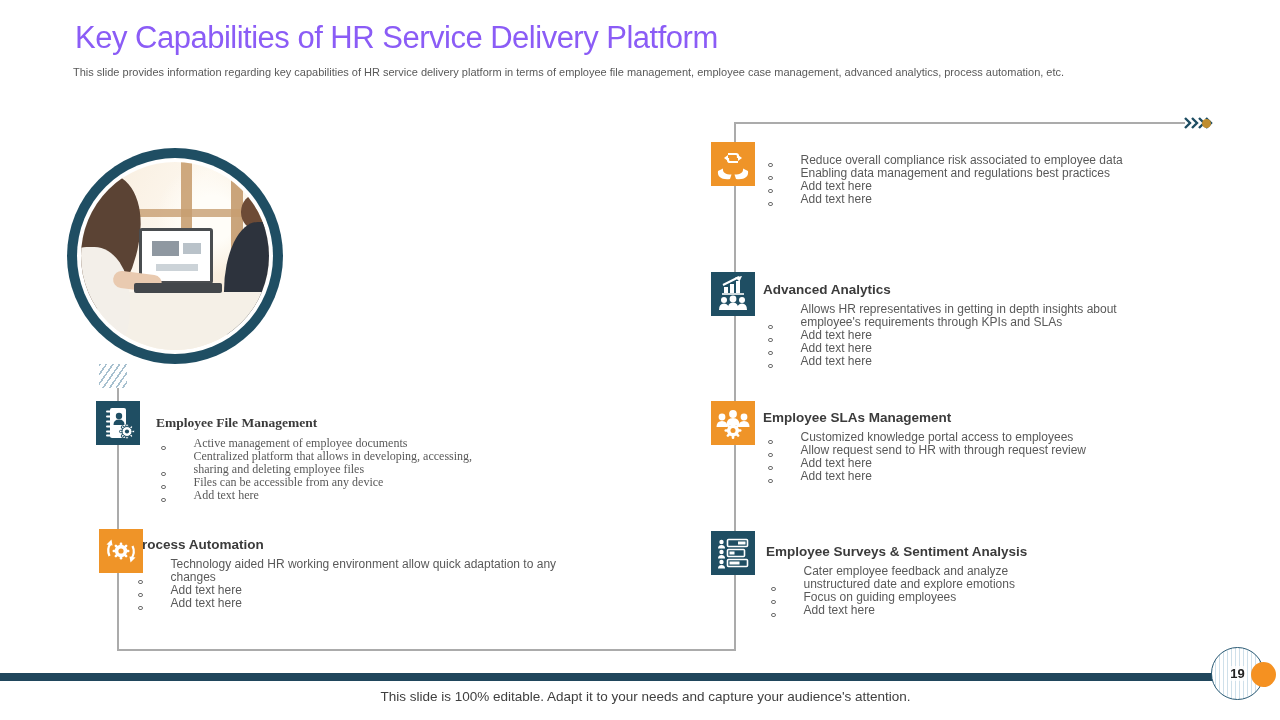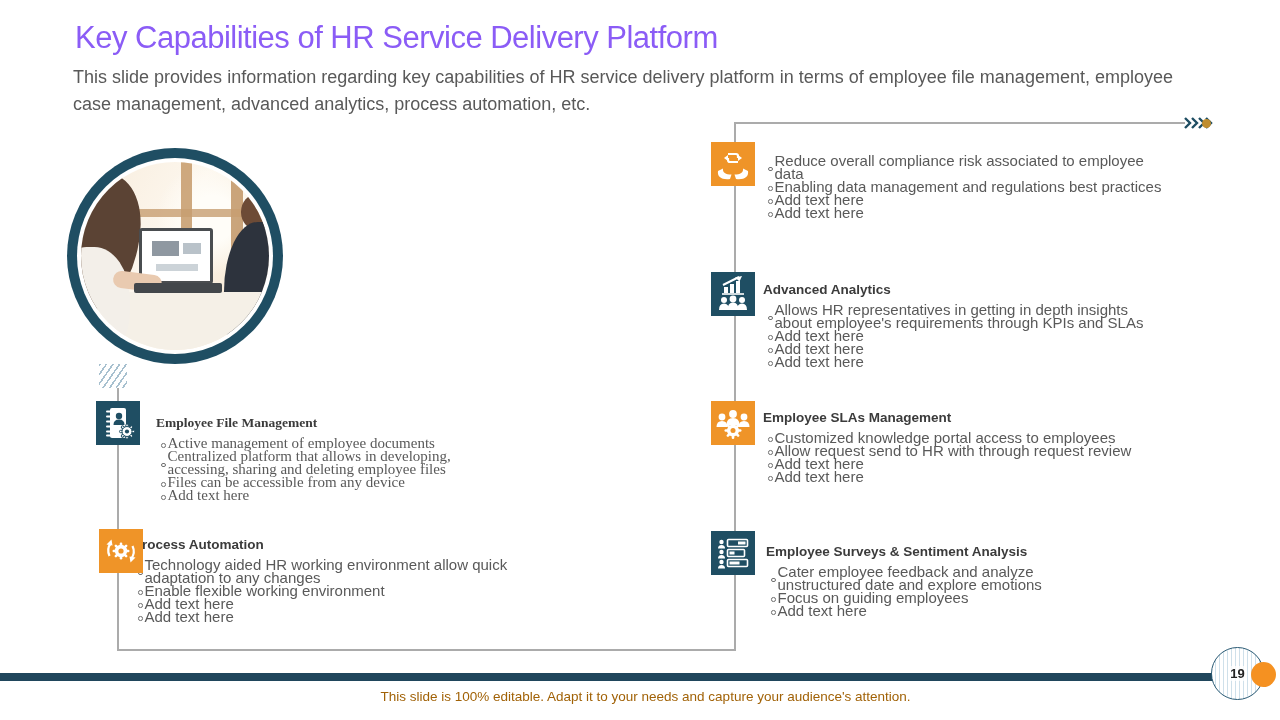--- a/index.html
+++ b/index.html
@@ -3,21 +3,21 @@
 <meta charset="utf-8">
 <style>
   * { margin:0; padding:0; box-sizing:border-box; }
   html,body { width:1280px; height:720px; }
   body { font-family:"Liberation Sans", sans-serif; background:#ffffff; position:relative; overflow:hidden; }
 
   .slide { position:absolute; inset:0; background:#ffffff; }
 
   .title { position:absolute; left:75px; top:20px; font-size:31px; letter-spacing:-0.5px;
            color:#8b5cf6; font-weight:400; }
-  .subtitle { position:absolute; left:73px; top:64px; width:1100px; font-size:18px;
+  .subtitle { position:absolute; left:73px; top:64px; width:1100px; font-size:11px;
               line-height:1.5; color:#595959; text-align:justify; }
 
   
   .line { position:absolute; background:#ababab; }
   .line-top { left:735px; top:122px; width:450px; height:2px; }
   .line-right-v { left:734px; top:122px; width:2px; height:528px; }
   .line-bottom { left:117px; top:649px; width:619px; height:2px; }
   .line-left-v { left:117px; top:388px; width:2px; height:262px; }
 
   .chevrons { position:absolute; left:1183px; top:116px; }
@@ -56,22 +56,22 @@
                        border-radius:45%; }
   .person-right-head { right:-2%; top:17%; width:17%; height:19%; background:#6d4b36;
                        border-radius:50%; }
 
   
   .section { position:absolute; }
   .icon-box { position:absolute; left:0; top:0; width:44px; height:44px; z-index:3; }
   .icon-box svg { display:block; width:44px; height:44px; }
   .sec-text { position:relative; }
   .sec-title { font-size:13.5px; font-weight:bold; color:#3b3b3b; margin-bottom:6px; }
-  .bullet { display:flex; align-items:center; gap:2px; padding-left:5px;
-            font-size:15px; line-height:13px; color:#595959; }
+  .bullet { display:flex; align-items:flex-end; gap:28px; padding-left:5px;
+            font-size:12px; line-height:13px; color:#595959; }
   .bullet .o { flex:0 0 auto; width:4.5px; height:4.5px; border:1px solid #6f6f6f;
                border-radius:50%; margin-top:3.6px; }
 
   #sec-compliance { left:711px; top:142px; }
   #sec-compliance .sec-text { margin-left:52px; padding-top:12px; width:410px; }
   #sec-analytics { left:711px; top:272px; }
   #sec-analytics .sec-text { margin-left:52px; padding-top:10px; width:402px; }
   #sec-case { left:711px; top:401px; }
   #sec-case .sec-text { margin-left:52px; padding-top:9px; width:410px; }
   #sec-surveys { left:711px; top:531px; }
@@ -85,21 +85,21 @@
   .footer-bar { position:absolute; left:0; top:673px; width:1213px; height:8px; background:#20465c; }
   .page-circle { position:absolute; left:1211px; top:647px; width:53px; height:53px;
                  border-radius:50%; border:1.5px solid #2a5a74; background:
                  repeating-linear-gradient(90deg,#ffffff 0 3px, #cfe0ea 3px 4px);
                  display:flex; align-items:center; justify-content:center; z-index:2; }
   .page-num { font-size:13px; font-weight:bold; color:#222222; background:rgba(255,255,255,.75);
               padding:0 2px; }
   .page-dot { position:absolute; left:1251px; top:662px; width:25px; height:25px;
               border-radius:50%; background:#f59121; z-index:3; }
   .footer-note { position:absolute; left:0; top:689px; width:1280px; text-align:center;
-                 font-size:13.5px; color:#a16207;padding-left:11px; }
+                 font-size:13.5px; color:#404040;padding-left:11px; }
 </style>
 </head>
 <body>
 
 <div class="slide">
 
   <h1 class="title">Key Capabilities of HR Service Delivery Platform</h1>
   <p class="subtitle">This slide provides information regarding key capabilities of HR service delivery platform in terms of employee file management, employee case management, advanced analytics, process automation, etc.</p>
 
   <div class="line line-top"></div>
@@ -368,24 +368,20 @@
       </svg>
     </div>
     <div class="sec-text">
       <div class="sec-title">Process Automation</div>
       <div class="bullet">
           <span class="o"></span>
           <span>Technology aided HR  working environment allow quick adaptation to any changes</span>
         </div>
       <div class="bullet">
           <span class="o"></span>
-          <span>Enable flexible working environment</span>
-        </div>
-      <div class="bullet">
-          <span class="o"></span>
           <span>Add text here</span>
         </div>
       <div class="bullet">
           <span class="o"></span>
           <span>Add text here</span>
         </div>
     </div>
   </div>
 
   <div class="footer-bar"></div>

